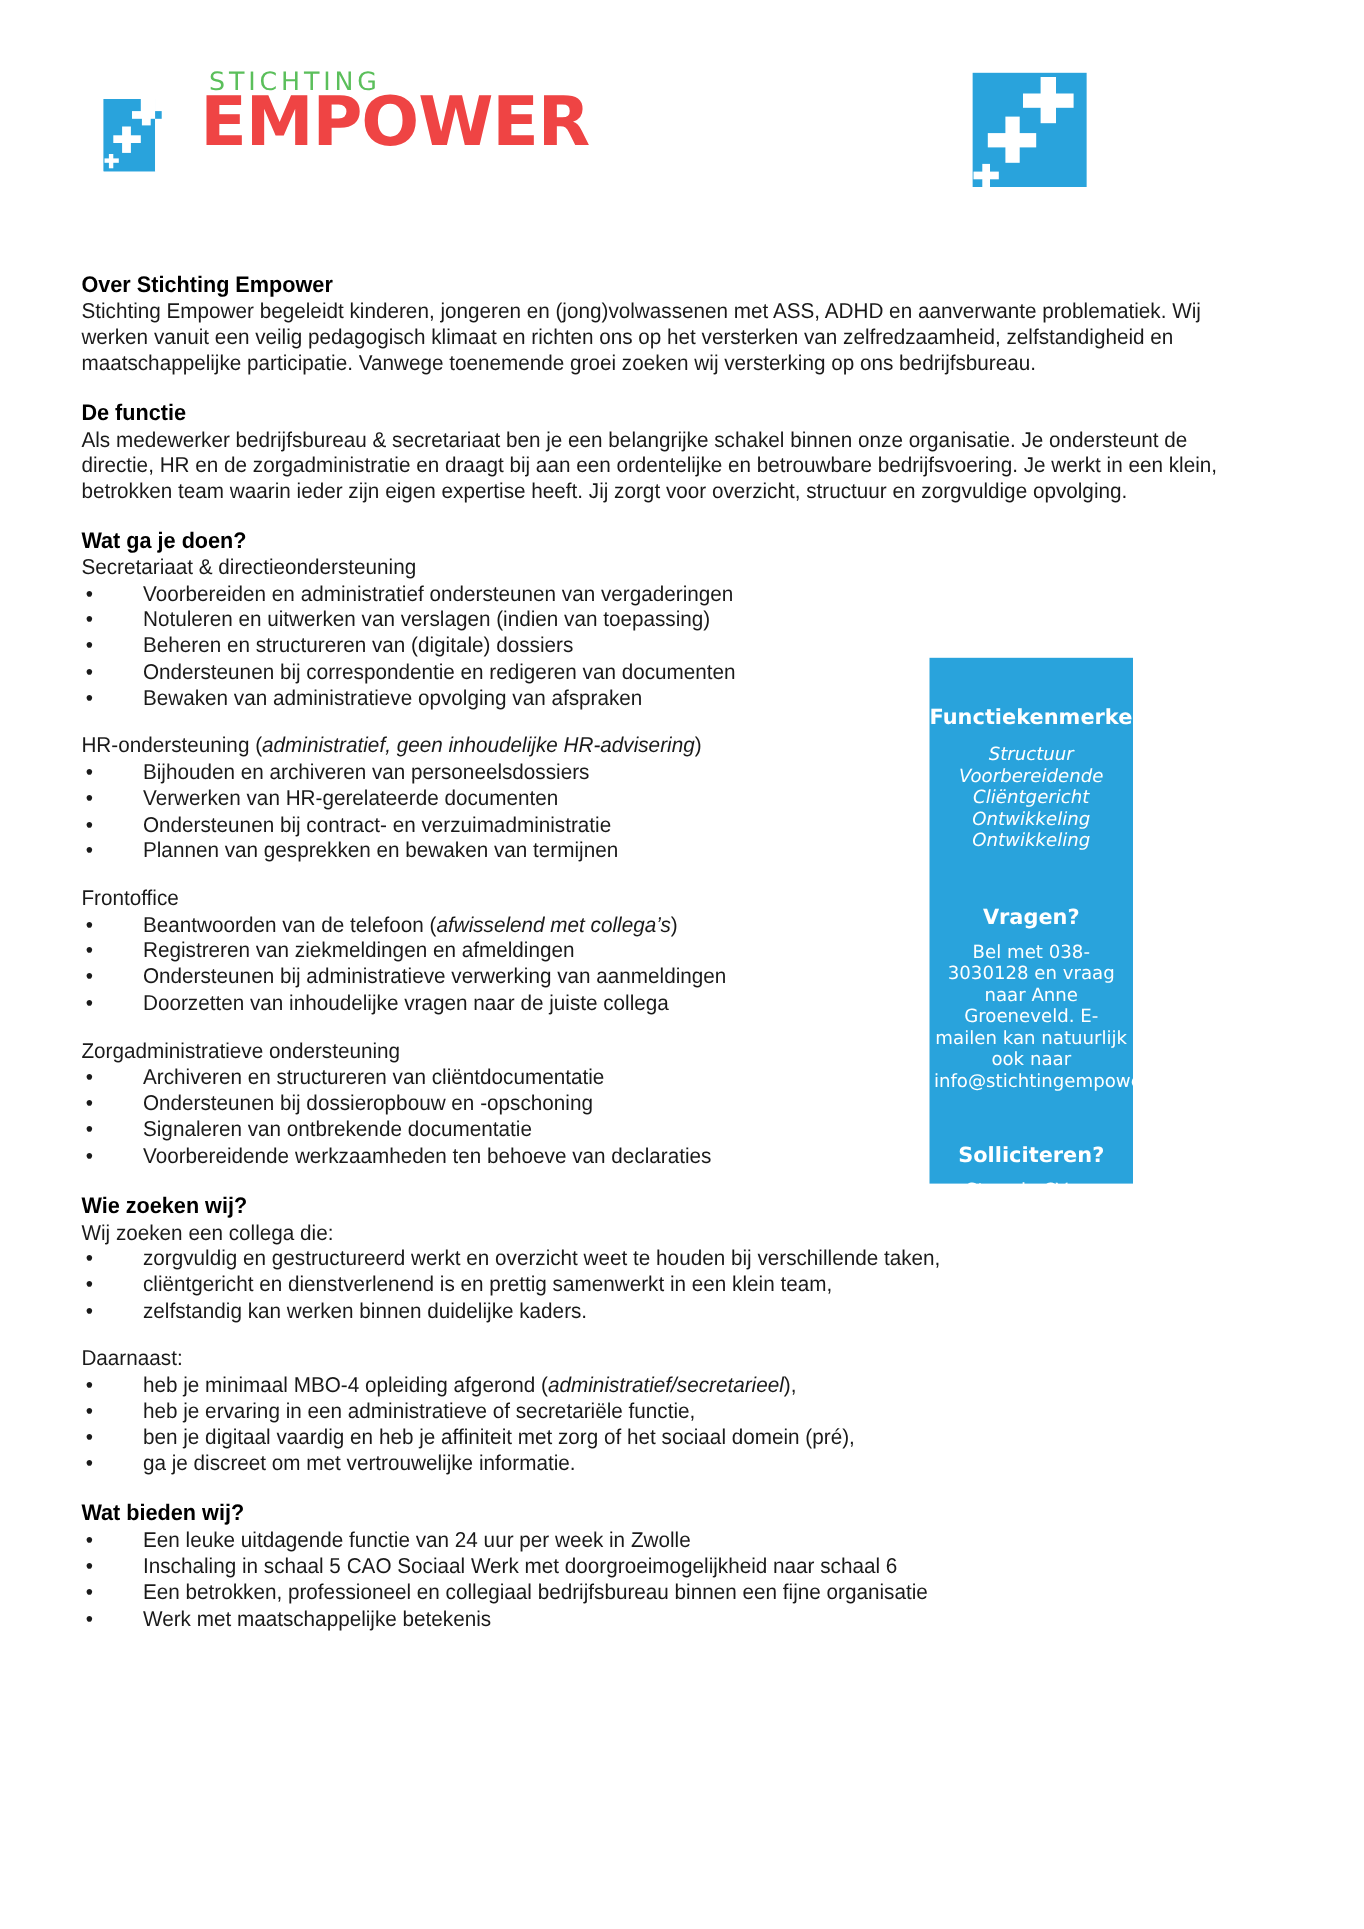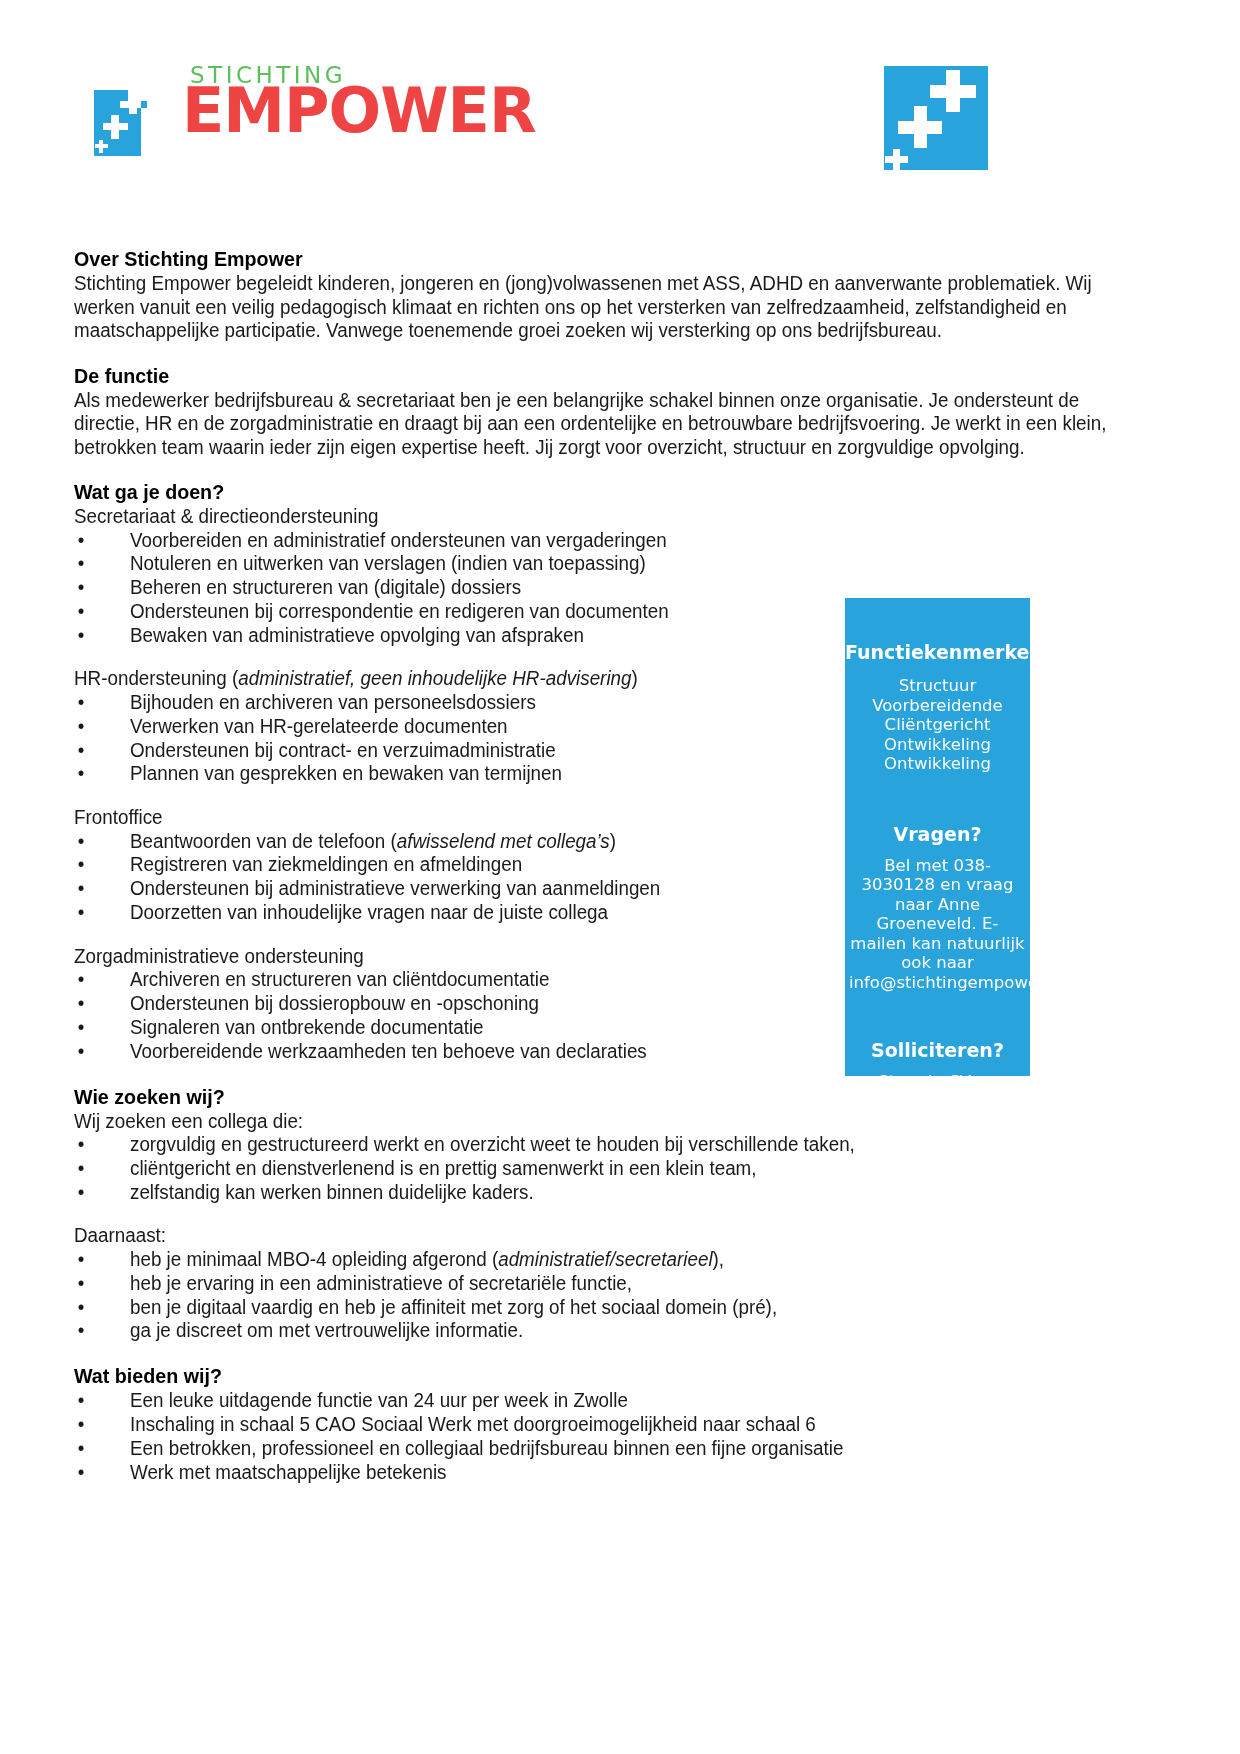--- a/index.html
+++ b/index.html
@@ -190,20 +190,21 @@
     line-height: 24px;
     font-weight: 700;
     color: #ffffff;
     letter-spacing: 0px;
   }
   .sidebox .kv {
     font-size: 16.5px;
     line-height: 19.5px;
     color: #ffffff;
     font-weight: 400;
+    font-style: italic;
   }
   .sidebox .body {
     font-size: 16.5px;
     line-height: 19.5px;
     color: #ffffff;
     font-weight: 400;
     padding: 0 4px;
   }
   .sidebox .mail-link {
     color: #ffffff;

